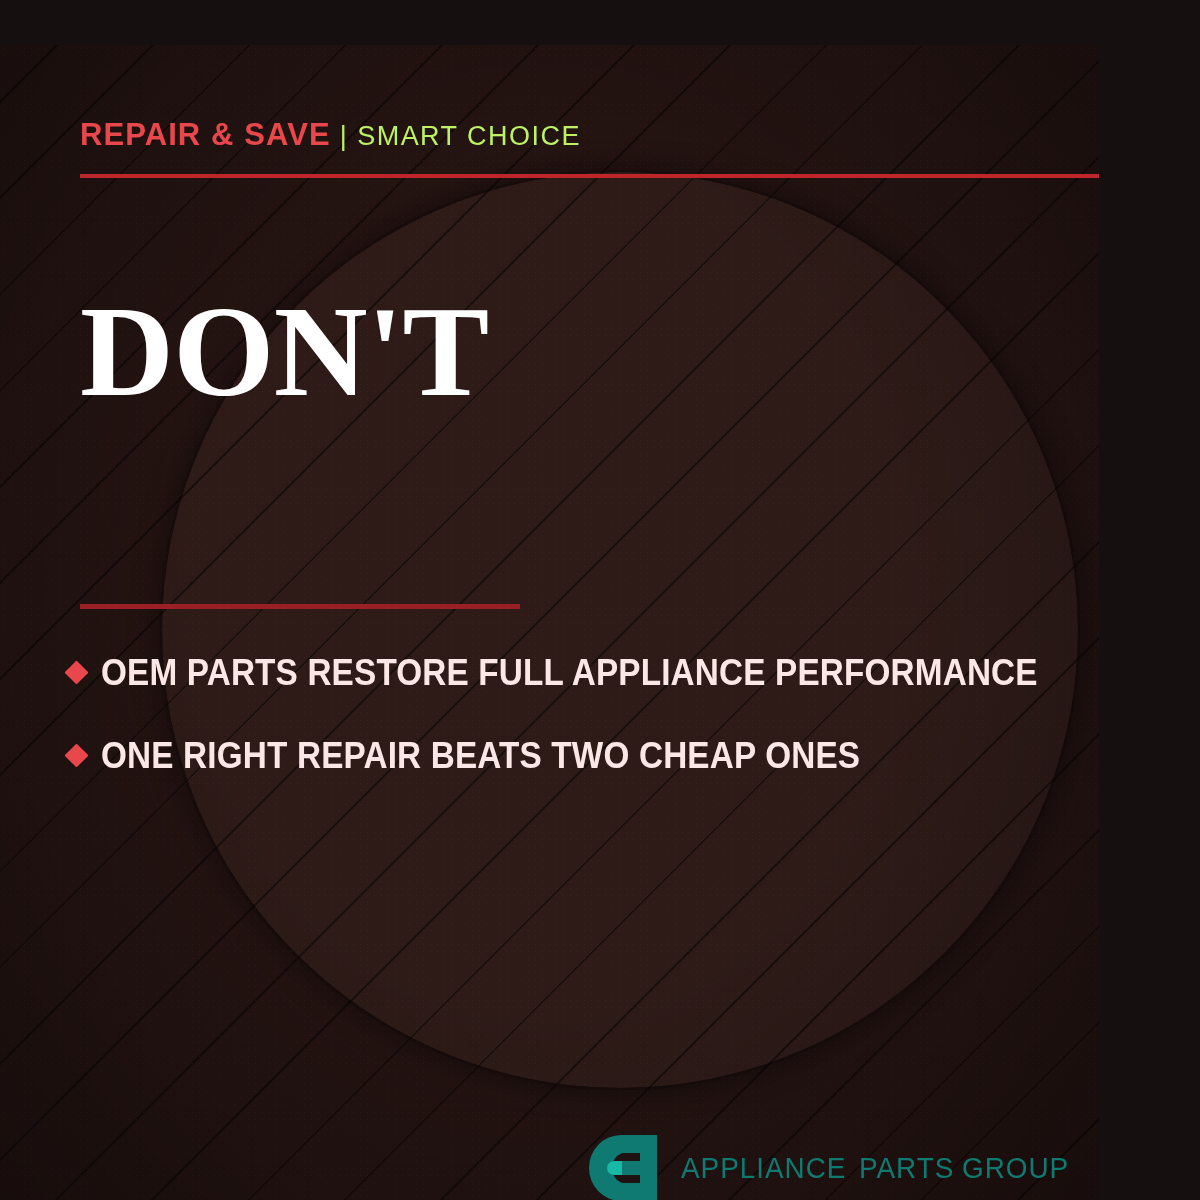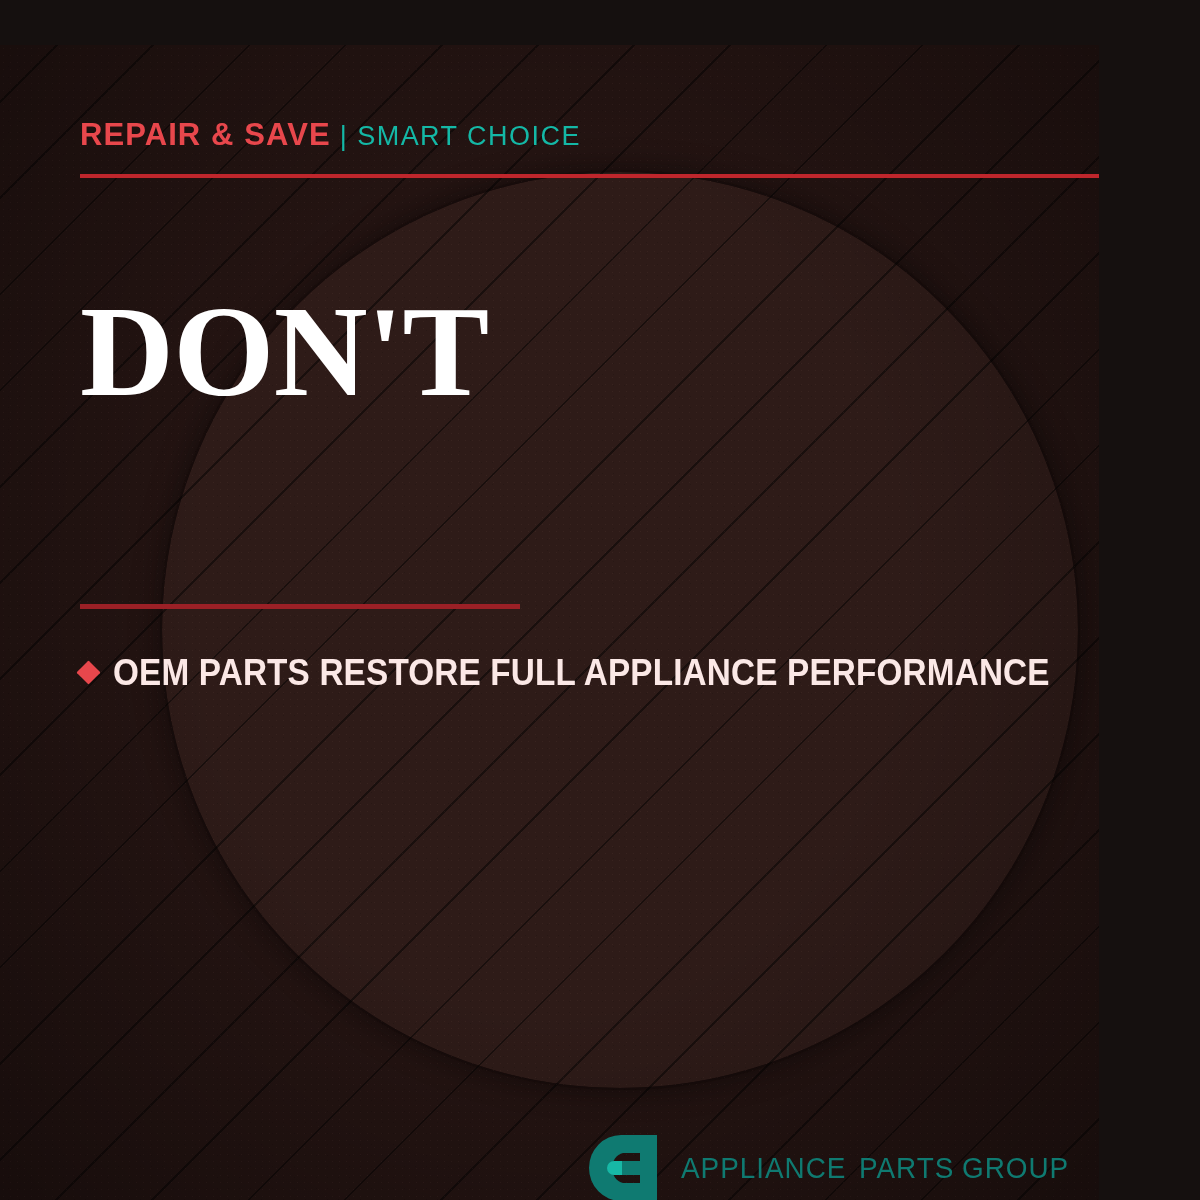--- a/index.html
+++ b/index.html
@@ -96,21 +96,21 @@
   .eyebrow-main {
     font-size: 31px;
     font-weight: bold;
     letter-spacing: 0.035em;
     color: #e8474c;
   }
   .eyebrow-sub {
     font-size: 27px;
     font-weight: normal;
     letter-spacing: 0.055em;
-    color: #14b8a6;
+    color: #bef264;
   }
   .header-rule {
     position: absolute;
     left: 80px;
     top: 129px;
     width: 1040px;
     height: 4px;
     background: #bf262c;
   }
 
@@ -136,21 +136,21 @@
     left: 80px;
     top: 559px;
     width: 440px;
     height: 5px;
     background: #9b2026;
   }
 
   
   .bullets {
     position: absolute;
-    left: 80px;
+    left: 68px;
     top: 586px;
     width: 1070px;
     list-style: none;
     margin: 0;
     padding: 0;
   }
   .bullet {
     display: flex;
     align-items: center;
     height: 83px;
@@ -236,20 +236,24 @@
       <span class="line">DON'T</span>
     </h1>
 
     <div class="sub-rule"></div>
 
     <ul class="bullets">
       <li class="bullet">
         <span class="bullet-marker"></span>
         <span class="bullet-text">OEM PARTS RESTORE FULL APPLIANCE PERFORMANCE</span>
       </li>
+      <li class="bullet">
+        <span class="bullet-marker"></span>
+        <span class="bullet-text">ONE RIGHT REPAIR BEATS TWO CHEAP ONES</span>
+      </li>
     </ul>
 
     <div class="logo">
       <svg class="logo-mark" width="84" height="86" viewBox="0 0 84 86">
 
         <path d="M62 10 H38 A32 33 0 0 0 38 76 H62 V58 H40
                  A15 15.5 0 0 1 40 28 H62 Z" fill="#0f7a71"></path>
 
         <rect x="57" y="10" width="17" height="66" fill="#0f7a71"></rect>
 

